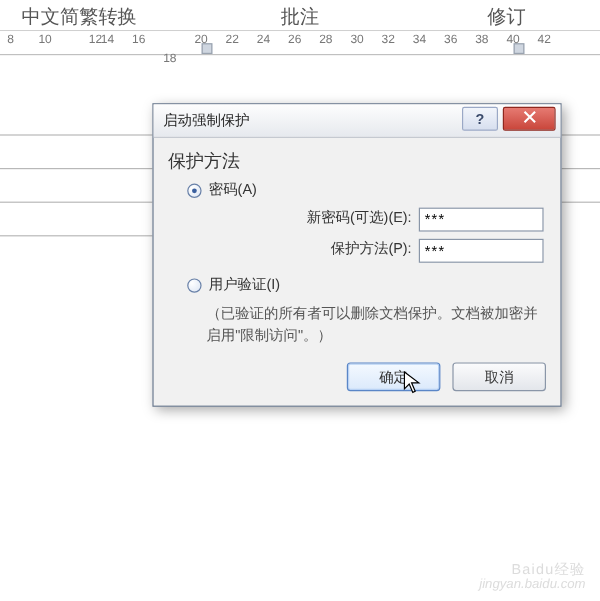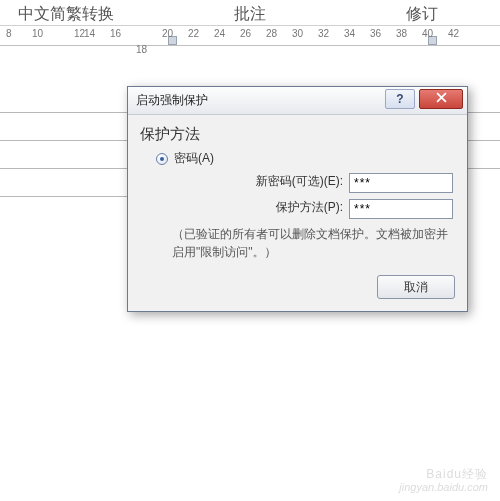--- a/index.html
+++ b/index.html
@@ -254,23 +254,35 @@
         <span>密码(A)</span>
       </div>
       <div class="field-row">
         <span class="field-label">新密码(可选)(E):</span>
         <input class="textinput" type="text" value="***" style="">
       </div>
       <div class="field-row">
         <span class="field-label">保护方法(P):</span>
         <input class="textinput" type="text" value="***" style="">
       </div>
+      <div class="radio-row" style="margin-top:10px;">
+        <span class="radio"></span>
+        <span>用户验证(I)</span>
+      </div>
       <div class="desc">（已验证的所有者可以删除文档保护。文档被加密并启用"限制访问"。）</div>
     </div>
     <div class="btnbar">
+      <div class="btn primary">
+        <span>确定</span>
+        <span class="cursor" style="left:46px; top:6px;">
+          <svg viewBox="0 0 16 20">
+              <path d="M1 1 L1 15 L5 11 L8 18 L10 17 L7 10 L13 10 Z" fill="#fff" stroke="#000" stroke-width="1"></path>
+            </svg>
+        </span>
+      </div>
       <div class="btn">
         <span>取消</span>
       </div>
     </div>
   </div>
 </div>
 
 <div class="watermark">
   <div class="big">Baidu经验</div>
   <div>jingyan.baidu.com</div>

